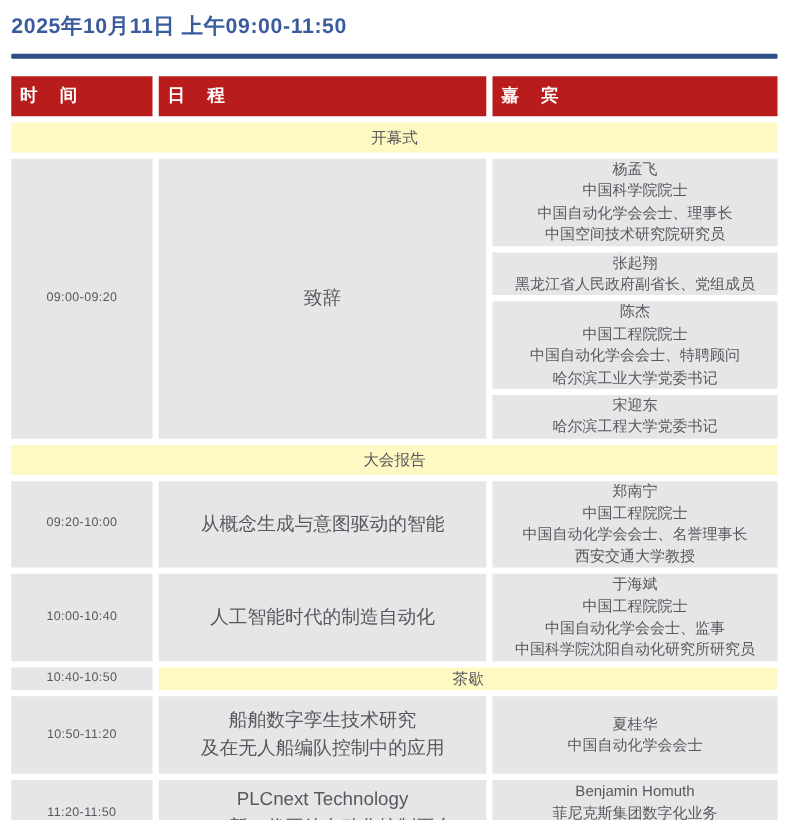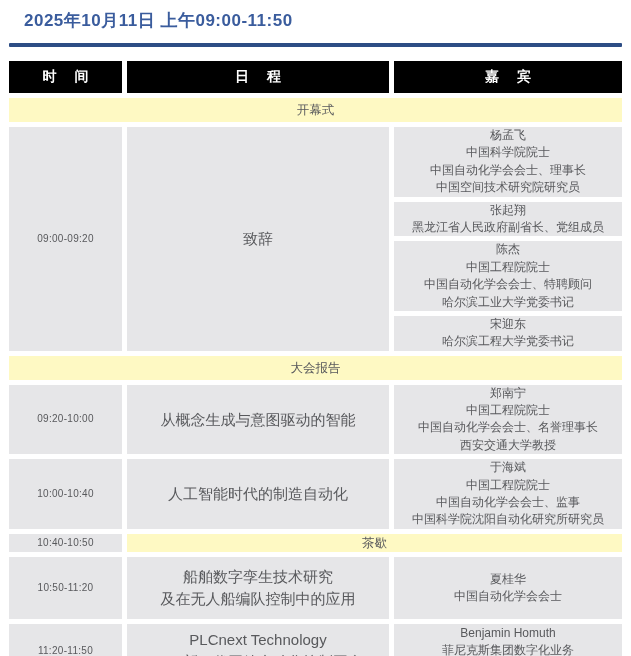--- a/index.html
+++ b/index.html
@@ -4,40 +4,40 @@
 <style>
   * { margin: 0; padding: 0; box-sizing: border-box; }
   html, body { background: #ffffff; }
   body {
     width: 631px; height: 656px; overflow: hidden;
     font-family: "Liberation Sans", "DejaVu Sans", sans-serif;
     color: #58595c;
   }
   .page-header {
     padding: 9px 9px 0 9px;
-    display: flex; align-items: baseline; margin-left: 15px;
+    display: flex; align-items: baseline;
   }
   .page-title, .page-venue {
     font-size: 17px; font-weight: bold; color: #3a5c9d; letter-spacing: 0.5px;
   }
   .header-rule {
     margin: 11px 9px 0 9px; height: 4px; background: #2d4d85; border-radius: 1px;
   }
   table.schedule {
     width: 623px; margin: 9px 4px 0 4px;
     border-collapse: separate; border-spacing: 5px;
     table-layout: fixed;
   }
   col.c-time   { width: 113px; }
   col.c-agenda { width: 262px; }
   col.c-guest  { width: 228px; }
   th.head {
-    background: #000000; color: #ffffff;
+    background: #b91c1c; color: #ffffff;
     font-size: 14px; font-weight: bold;
-    height: 32px; text-align: center; vertical-align: middle;
+    height: 32px; text-align: left; vertical-align: middle;
     letter-spacing: 7px; text-indent: 7px;
   }
   td {
     background: #e6e6e8; text-align: center; vertical-align: middle;
     font-size: 12px; line-height: 1.45; color: #58595c;
     white-space: pre-line;
   }
   td.section { background: #fef9c3; height: 24px; font-size: 12.5px; }
   td.time { font-size: 10px; letter-spacing: 0.3px; }
   td.agenda { font-size: 15px; }

